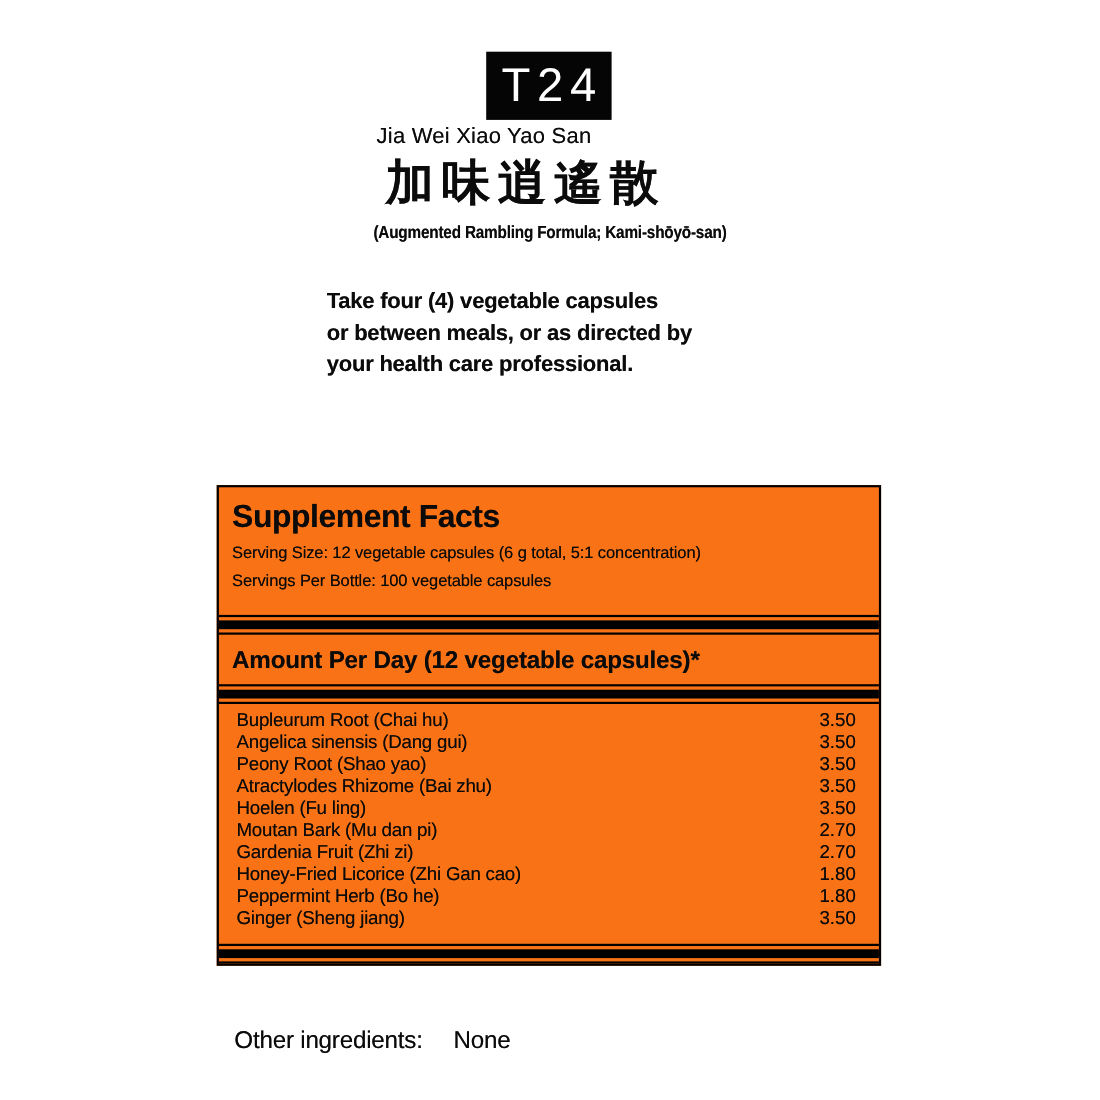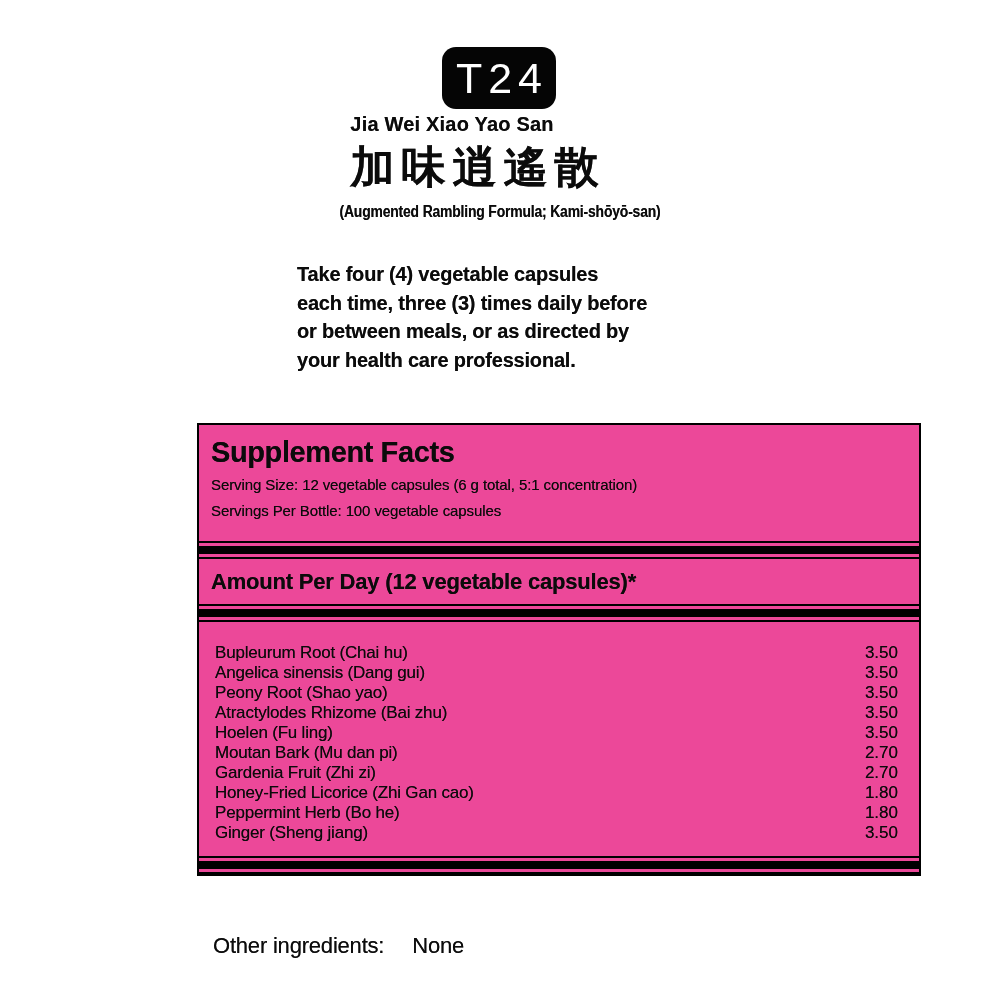--- a/index.html
+++ b/index.html
@@ -20,28 +20,27 @@
     left: 442px; top: 47px;
     width: 114px; height: 62px;
     background: #050505;
     color: #ffffff;
     display: flex; align-items: center; justify-content: center;
     font-size: 43px;
     letter-spacing: 6px;
     padding-left: 6px;
     box-sizing: border-box;
     text-shadow: none;
-    border-radius: 14px;
   }
   .pinyin-name {
     position: absolute;
-    left: 12px; top: 113px; width: 880px;
+    left: 0; top: 113px; width: 880px;
     text-align: center;
     font-size: 20px;
-    font-weight: 700;
+    font-weight: 400;
     letter-spacing: 0.2px;
   }
   .chinese-name {
     position: absolute;
     left: 0; top: 142px; width: 956px;
     text-align: center;
     font-family: "DejaVu Serif", "Liberation Serif", serif;
     font-size: 44px;
     font-weight: 700;
     letter-spacing: 7px;
@@ -64,24 +63,24 @@
     left: 297px; top: 260px;
     font-size: 20px;
     font-weight: 700;
     line-height: 28.5px;
     letter-spacing: -0.2px;
   }
 
   
   .facts-box {
     position: absolute;
-    left: 197px; top: 423px;
-    width: 724px;
+    left: 197px; top: 441px;
+    width: 604px;
     border: 2px solid #000;
-    background: #ec4899;
+    background: #f97316;
     box-sizing: border-box;
   }
   .sec-head {
     padding: 11px 12px 8px 12px;
   }
   .facts-title {
     font-size: 29px;
     font-weight: 700;
     letter-spacing: -0.4px;
     margin-bottom: 7px;
@@ -101,21 +100,21 @@
   .divider-bar { height: 8px; background: #000; }
 
   .sec-amount {
     padding: 10px 12px 9px 12px;
     font-size: 22px;
     font-weight: 700;
     letter-spacing: -0.2px;
   }
 
   .sec-ingredients {
-    padding: 21px 0 13px 0;
+    padding: 5px 0 13px 0;
   }
   .ing-row {
     display: flex;
     justify-content: space-between;
     align-items: baseline;
     padding: 0 21px 0 16px;
     line-height: 20px;
     font-size: 17px;
     letter-spacing: -0.2px;
   }
@@ -150,21 +149,20 @@
 
   <div class="code-box">
     <span>T24</span>
   </div>
   <div class="pinyin-name">Jia Wei Xiao Yao San</div>
   <div class="chinese-name">加味逍遙散</div>
   <div class="english-sub">(Augmented Rambling Formula; Kami-shōyō-san)</div>
 
   <div class="suggested-use">
     <div>Take four (4) vegetable capsules</div>
-    <div>each time, three (3) times daily before</div>
     <div>or between meals, or as directed by</div>
     <div>your health care professional.</div>
   </div>
 
   <div class="facts-box">
 
     <div class="sec-head">
       <div class="facts-title">Supplement Facts</div>
       <div class="serving-line">Serving Size: 12 vegetable capsules (6 g total, 5:1 concentration)</div>
       <div class="serving-line">Servings Per Bottle: 100 vegetable capsules</div>

